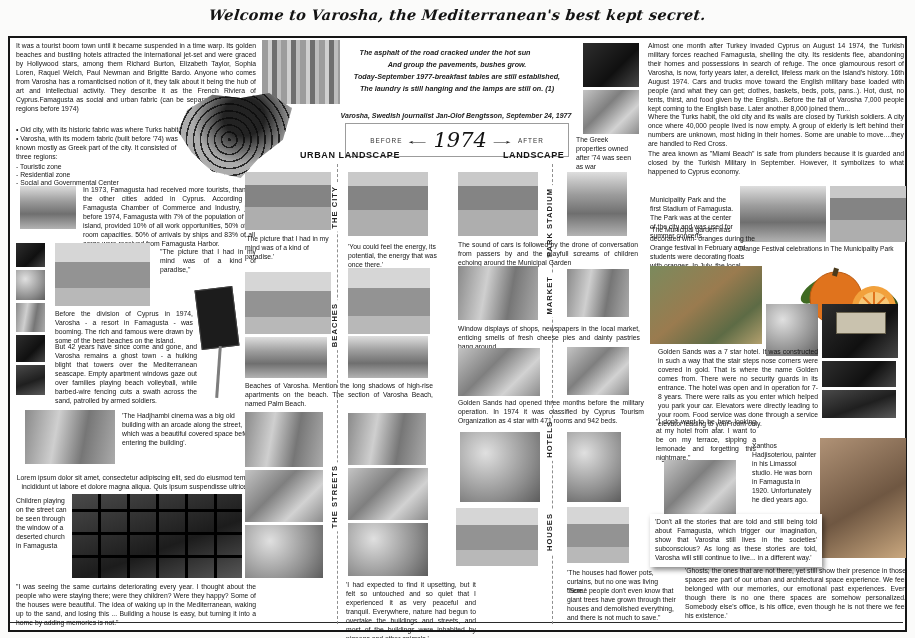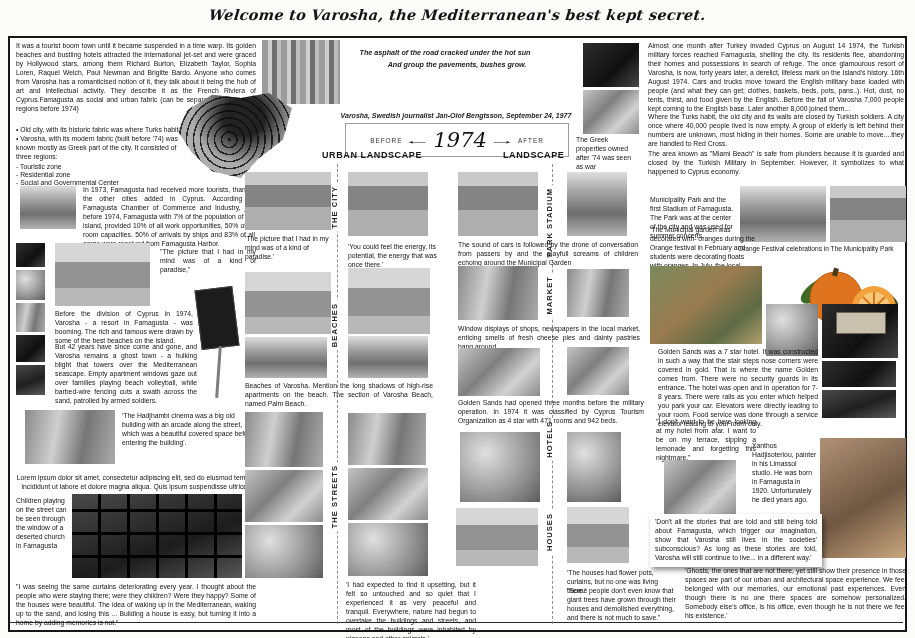--- a/index.html
+++ b/index.html
@@ -86,20 +86,22 @@
 <div class="abs t" style="left:16px;top:474px;width:240px;text-align:center;">Lorem ipsum dolor sit amet, consectetur adipiscing elit, sed do eiusmod tempor incididunt ut labore et dolore magna aliqua. Quis ipsum suspendisse ultrices</div>
 <div class="abs tl" style="left:16px;top:497px;width:52px;">Children playing on the street can be seen through the window of a deserted church in Famagusta</div>
 <div class="abs ph window" style="left:72px;top:494px;width:170px;height:84px;"></div>
 <div class="abs t" style="left:16px;top:583px;width:240px;">"I was seeing the same curtains deteriorating every year. I thought about the people who were staying there; were they children? Were they happy? Some of the houses were beautiful. The idea of waking up in the Mediterranean, waking up to the sand, and losing this ... Building a house is easy, but turning it into a home by adding memories is not."</div>
 
 <div class="abs ph collage" style="left:262px;top:40px;width:78px;height:64px;"></div>
 <div class="abs map" style="left:178px;top:93px;width:114px;height:85px;"></div>
 
 <div class="abs poem" style="left:336px;top:47px;width:218px;">The asphalt of the road cracked under the hot sun</div>
 <div class="abs poem" style="left:348px;top:59px;width:218px;">And group the pavements, bushes grow.</div>
+<div class="abs poem" style="left:348px;top:71px;width:218px;">Today-September 1977-breakfast tables are still established,</div>
+<div class="abs poem" style="left:348px;top:83px;width:218px;">The laundry is still hanging and the lamps are still on. (1)</div>
 <div class="abs attr" style="left:340px;top:112px;width:232px;">Varosha, Swedish journalist Jan-Olof Bengtsson, September 24, 1977</div>
 
 <div class="abs tbox" style="left:345px;top:123px;width:222px;height:32px;">
   <span class="tsmall">BEFORE</span>
   <span class="tarrow">←</span>
   <span class="tyear">1974</span>
   <span class="tarrow">→</span>
   <span class="tsmall">AFTER</span>
 </div>
 
@@ -145,21 +147,21 @@
 <div class="abs ph g5" style="left:822px;top:390px;width:74px;height:28px;"></div>
 
 <div class="abs t" style="left:656px;top:418px;width:100px;">"I don't want to be here looking at my hotel from afar. I want to be on my terrace, sipping a lemonade and forgetting this nightmare,"</div>
 <div class="abs tl" style="left:752px;top:442px;width:66px;">Xanthos Hadjisoteriou, painter in his Limassol studio. He was born in Famagusta in 1920. Unfortunately he died years ago.</div>
 <div class="abs ph g1" style="left:664px;top:460px;width:72px;height:56px;"></div>
 <div class="abs ph sepia" style="left:820px;top:438px;width:86px;height:120px;"></div>
 
 <div class="abs whitebox t" style="left:650px;top:514px;width:162px;">'Don't all the stories that are told and still being told about Famagusta, which trigger our imagination, show that Varosha still lives in the societies' subconscious? As long as these stories are told, Varosha will still continue to live... in a different way.'</div>
 <div class="abs t" style="left:685px;top:567px;width:221px;">'Ghosts; the ones that are not there, yet still show their presence in those spaces are part of our urban and architectural space experience. We feel belonged with our memories, our emotional past experiences. Even though there is no one there spaces are somehow personalized. Somebody else's office, is his office, even though he is not there we feel his existence.'</div>
 
-<div class="abs hdr" style="left:300px;top:150px;margin-left:22px;">URBAN LANDSCAPE</div>
+<div class="abs hdr" style="left:300px;top:150px;">URBAN LANDSCAPE</div>
 <div class="abs dash" style="left:337px;top:164px;height:460px;"></div>
 <div class="abs vlab" style="left:330px;top:183px;">THE CITY</div>
 <div class="abs vlab" style="left:330px;top:300px;">BEACHES</div>
 <div class="abs vlab" style="left:330px;top:462px;">THE STREETS</div>
 
 <div class="abs ph g7" style="left:245px;top:172px;width:86px;height:58px;"></div>
 <div class="abs ph g7" style="left:348px;top:172px;width:80px;height:64px;"></div>
 <div class="abs tl" style="left:245px;top:235px;width:88px;">'The picture that I had in my mind was of a kind of paradise.'</div>
 <div class="abs tl" style="left:348px;top:243px;width:90px;">'You could feel the energy, its potential, the energy that was once there.'</div>
 

